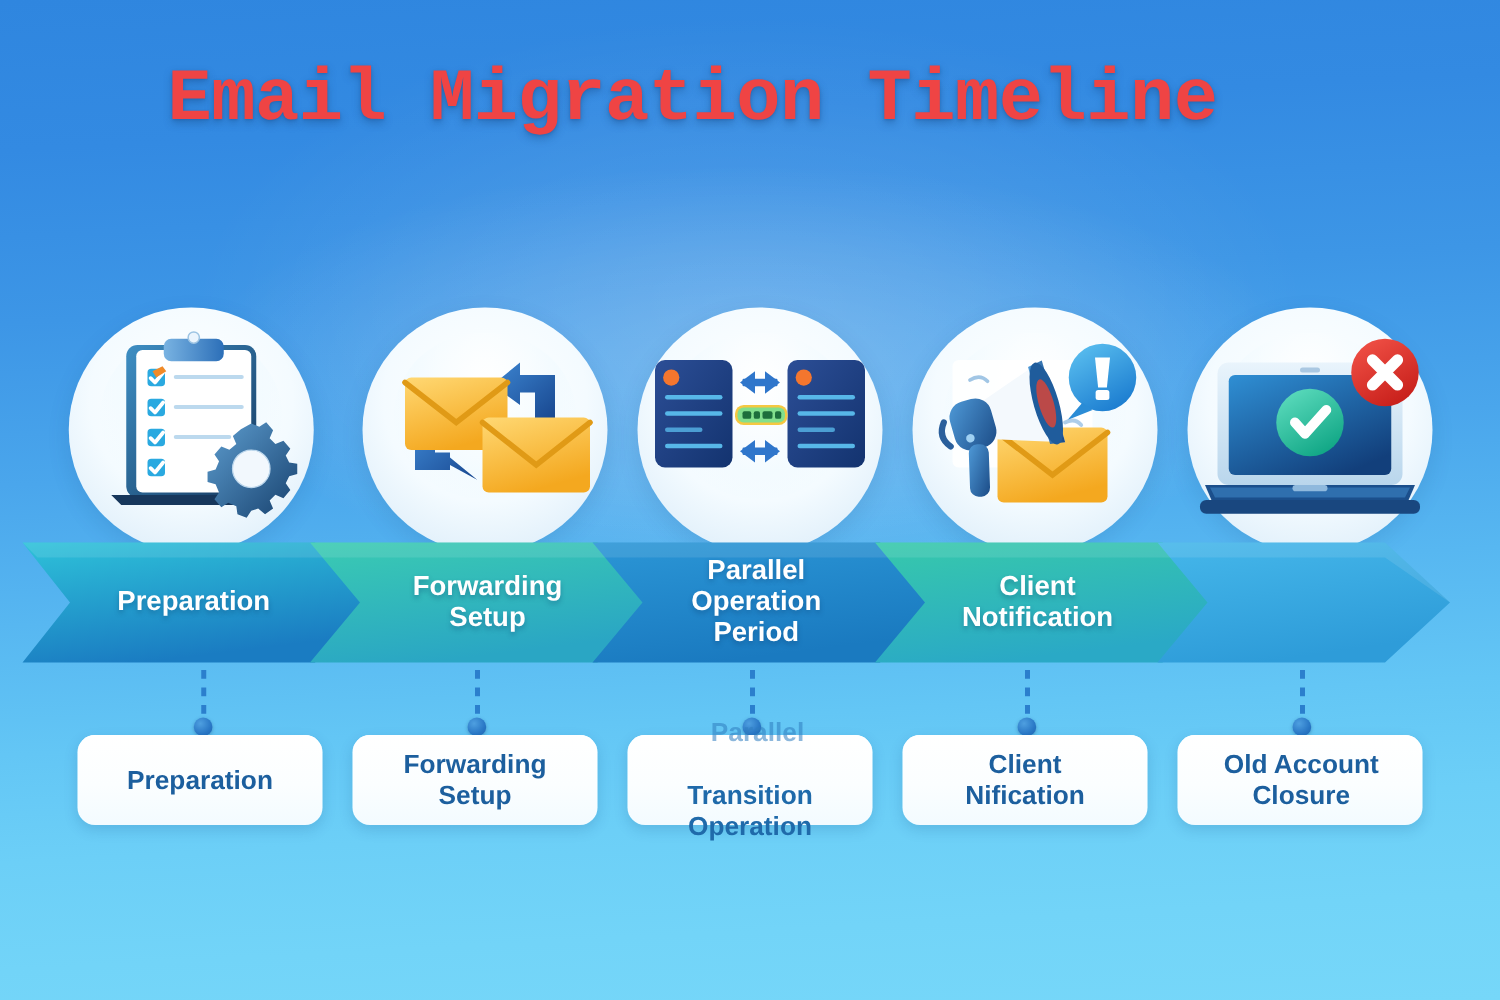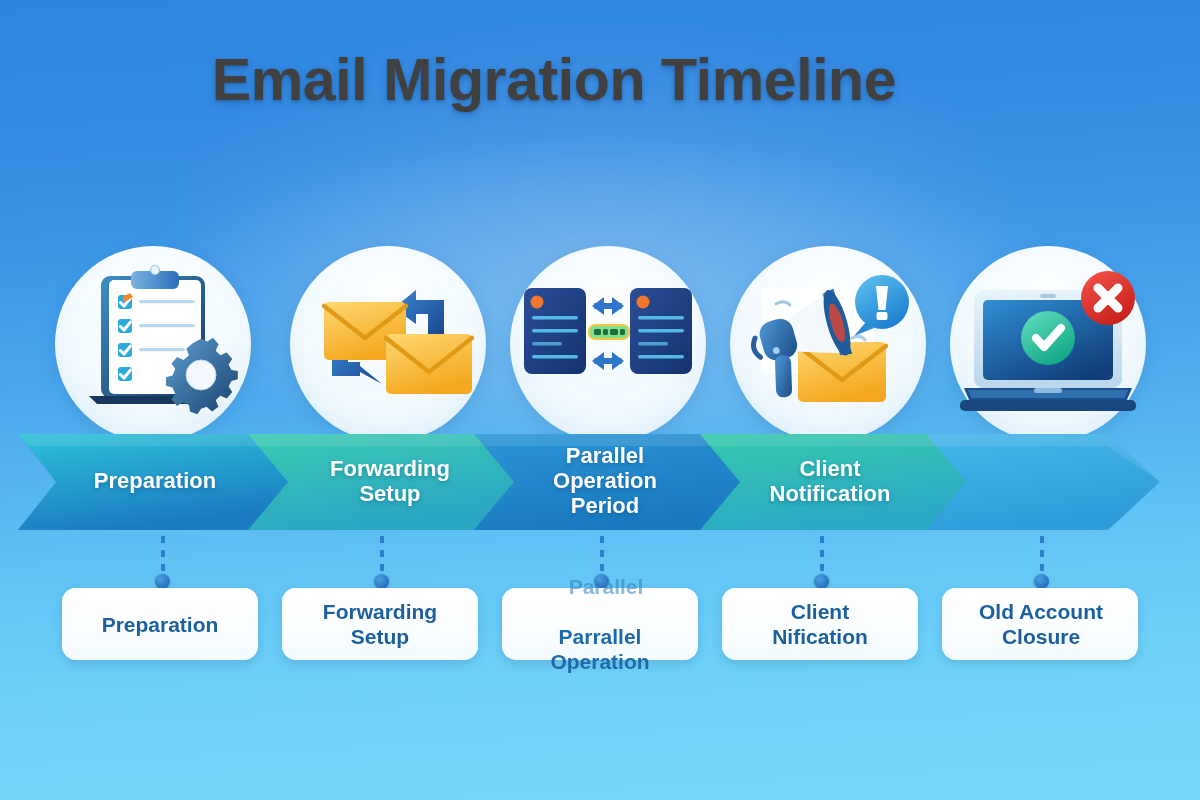--- a/index.html
+++ b/index.html
@@ -24,23 +24,24 @@
   .stage { position:absolute; inset:0; }
 
   
   .title {
     position:absolute;
     top:46px; left:0; width:1108px;
     text-align:center;
     font-size:59px;
     font-weight:bold;
     letter-spacing:-0.4px;
-    color:#404040;
+    color:#ef4444;
     text-shadow: 0 3px 7px rgba(20,70,130,0.40), 0 1px 2px rgba(20,70,130,0.30);
     white-space:nowrap;
+    font-family:Liberation Mono, monospace;
   }
 
   
   .halo {
     position:absolute;
     left:150px; top:130px; width:900px; height:330px;
     background:radial-gradient(ellipse at 50% 50%, rgba(255,255,255,0.20) 0%, rgba(255,255,255,0.10) 40%, rgba(255,255,255,0) 70%);
     pointer-events:none;
   }
 
@@ -434,21 +435,21 @@
     <div class="card" style="left:62px;  width:196px;">
       <div class="card-label">Preparation</div>
     </div>
     <div class="card" style="left:282px; width:196px;">
       <div class="card-label">Forwarding
 Setup</div>
     </div>
     <div class="card" style="left:502px; width:196px;">
       <div class="card-label glitch">
         <span class="ghost">Parallel</span>
-        <span>Parrallel
+        <span>Transition
 Operation</span>
       </div>
     </div>
     <div class="card" style="left:722px; width:196px;">
       <div class="card-label">Client
 Nification</div>
     </div>
     <div class="card" style="left:942px; width:196px;padding-left:12px;">
       <div class="card-label">Old Account
 Closure</div>

